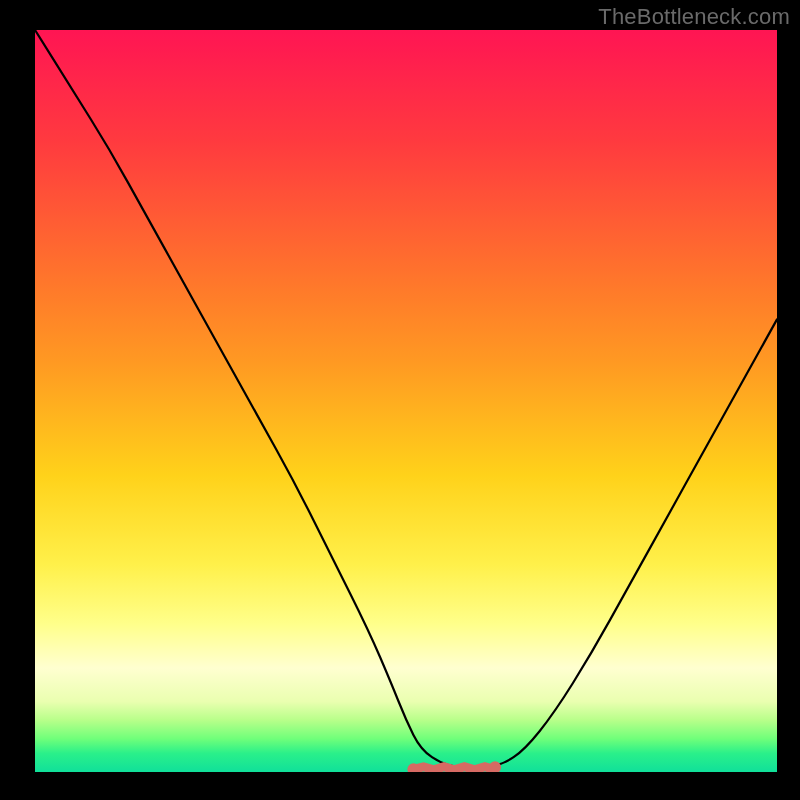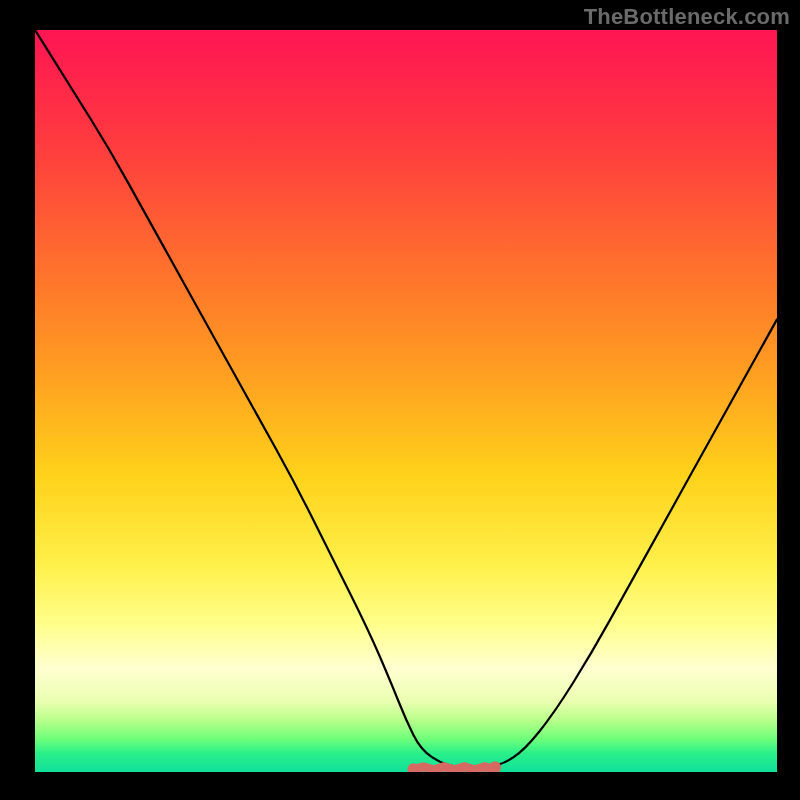--- a/index.html
+++ b/index.html
@@ -16,21 +16,21 @@
     width: 800px;
     height: 800px;
     background: #000;
   }
   .watermark {
     position: absolute;
     top: 4px;
     right: 10px;
     color: #6a6a6a;
     font-size: 22px;
-    font-weight: 700;
+    font-weight: 400;
     letter-spacing: 0.2px;
     z-index: 5;
   }
   svg {
     display: block;
   }
 </style>
 </head>
 <body>
 

